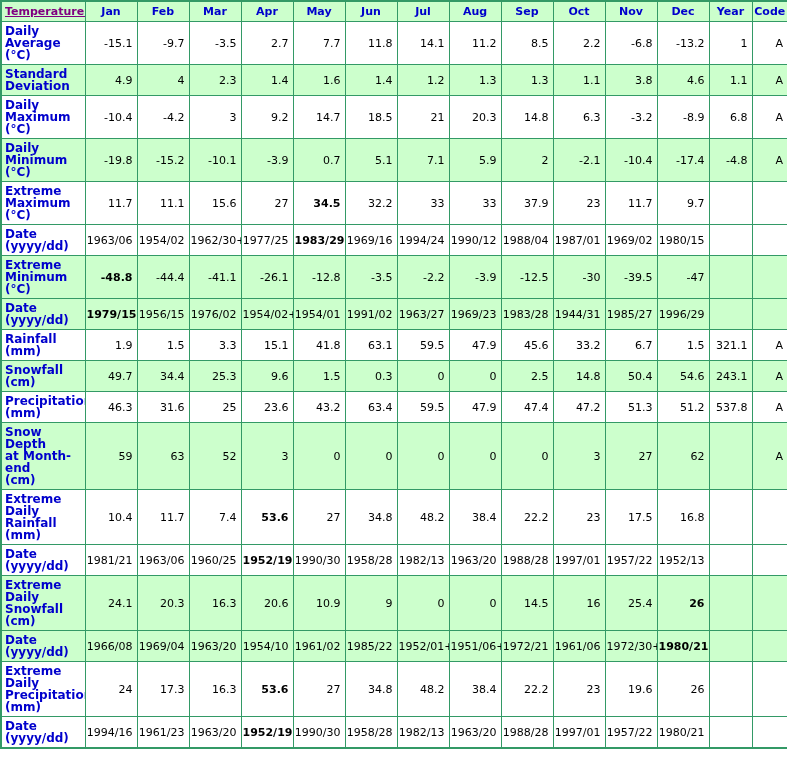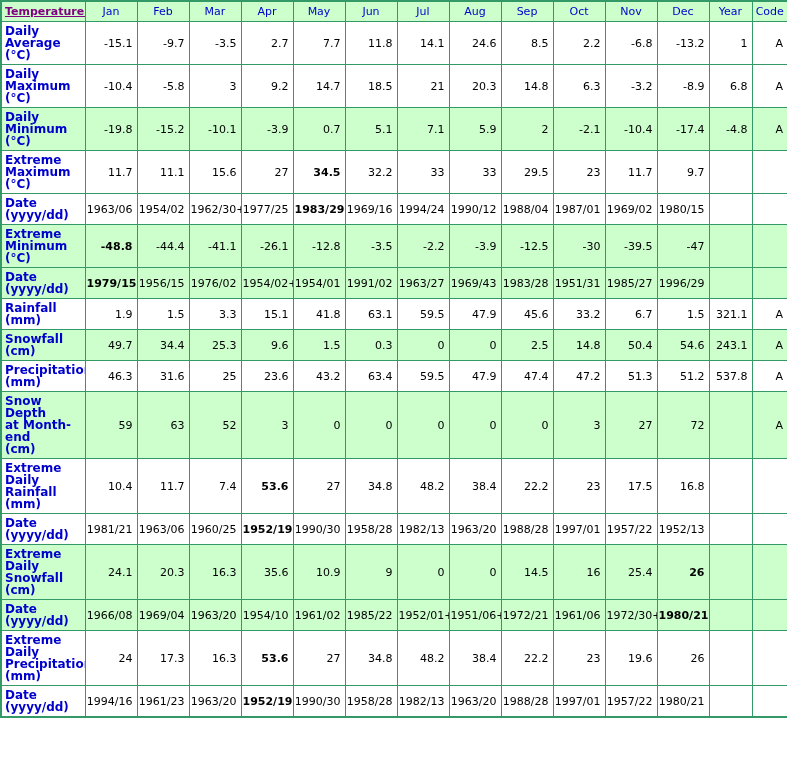--- a/index.html
+++ b/index.html
@@ -32,21 +32,21 @@
     white-space: pre-line;
   }
   .section-label {
     color: #800080;
     font-size: 11px;
     text-decoration: underline;
     white-space: nowrap;
   }
   .col-head {
     color: #0000cc;
-    font-weight: normal;
+    font-weight: bold;
     font-size: 11px;
     text-align: center;
     padding: 3px 1px;
   }
   .num {
     text-align: right;
     color: #000000;
     font-size: 11px;
     line-height: 13px;
     padding: 2px 4px 2px 1px;
@@ -95,34 +95,52 @@
       <tr class="white">
         <td class="row-label">Daily Average
 (°C)</td>
         <td class="num">-15.1</td>
         <td class="num">-9.7</td>
         <td class="num">-3.5</td>
         <td class="num">2.7</td>
         <td class="num">7.7</td>
         <td class="num">11.8</td>
         <td class="num">14.1</td>
-        <td class="num">24.6</td>
+        <td class="num">11.2</td>
         <td class="num">8.5</td>
         <td class="num">2.2</td>
         <td class="num">-6.8</td>
         <td class="num">-13.2</td>
         <td class="num">1</td>
         <td class="num">A</td>
       </tr>
+      <tr class="green">
+        <td class="row-label">Standard
+Deviation</td>
+        <td class="num">4.9</td>
+        <td class="num">4</td>
+        <td class="num">2.3</td>
+        <td class="num">1.4</td>
+        <td class="num">1.6</td>
+        <td class="num">1.4</td>
+        <td class="num">1.2</td>
+        <td class="num">1.3</td>
+        <td class="num">1.3</td>
+        <td class="num">1.1</td>
+        <td class="num">3.8</td>
+        <td class="num">4.6</td>
+        <td class="num">1.1</td>
+        <td class="num">A</td>
+      </tr>
       <tr class="white">
         <td class="row-label">Daily
 Maximum
 (°C)</td>
         <td class="num">-10.4</td>
-        <td class="num">-5.8</td>
+        <td class="num">-4.2</td>
         <td class="num">3</td>
         <td class="num">9.2</td>
         <td class="num">14.7</td>
         <td class="num">18.5</td>
         <td class="num">21</td>
         <td class="num">20.3</td>
         <td class="num">14.8</td>
         <td class="num">6.3</td>
         <td class="num">-3.2</td>
         <td class="num">-8.9</td>
@@ -153,21 +171,21 @@
 Maximum
 (°C)</td>
         <td class="num">11.7</td>
         <td class="num">11.1</td>
         <td class="num">15.6</td>
         <td class="num">27</td>
         <td class="num bold">34.5</td>
         <td class="num">32.2</td>
         <td class="num">33</td>
         <td class="num">33</td>
-        <td class="num">29.5</td>
+        <td class="num">37.9</td>
         <td class="num">23</td>
         <td class="num">11.7</td>
         <td class="num">9.7</td>
         <td class="num"></td>
         <td class="num"></td>
       </tr>
       <tr class="white">
         <td class="row-label">Date
 (yyyy/dd)</td>
         <td class="num">1963/06</td>
@@ -207,23 +225,23 @@
       <tr class="green">
         <td class="row-label">Date
 (yyyy/dd)</td>
         <td class="num bold">1979/15</td>
         <td class="num">1956/15</td>
         <td class="num">1976/02</td>
         <td class="num">1954/02+</td>
         <td class="num">1954/01</td>
         <td class="num">1991/02</td>
         <td class="num">1963/27</td>
-        <td class="num">1969/43</td>
+        <td class="num">1969/23</td>
         <td class="num">1983/28</td>
-        <td class="num">1951/31</td>
+        <td class="num">1944/31</td>
         <td class="num">1985/27</td>
         <td class="num">1996/29</td>
         <td class="num"></td>
         <td class="num"></td>
       </tr>
       <tr class="white">
         <td class="row-label">Rainfall (mm)</td>
         <td class="num">1.9</td>
         <td class="num">1.5</td>
         <td class="num">3.3</td>
@@ -283,21 +301,21 @@
         <td class="num">63</td>
         <td class="num">52</td>
         <td class="num">3</td>
         <td class="num">0</td>
         <td class="num">0</td>
         <td class="num">0</td>
         <td class="num">0</td>
         <td class="num">0</td>
         <td class="num">3</td>
         <td class="num">27</td>
-        <td class="num">72</td>
+        <td class="num">62</td>
         <td class="num"></td>
         <td class="num">A</td>
       </tr>
       <tr class="white section-top">
         <td class="row-label">Extreme Daily
 Rainfall (mm)</td>
         <td class="num">10.4</td>
         <td class="num">11.7</td>
         <td class="num">7.4</td>
         <td class="num bold">53.6</td>
@@ -330,21 +348,21 @@
         <td class="num"></td>
         <td class="num"></td>
       </tr>
       <tr class="green">
         <td class="row-label">Extreme Daily
 Snowfall
 (cm)</td>
         <td class="num">24.1</td>
         <td class="num">20.3</td>
         <td class="num">16.3</td>
-        <td class="num">35.6</td>
+        <td class="num">20.6</td>
         <td class="num">10.9</td>
         <td class="num">9</td>
         <td class="num">0</td>
         <td class="num">0</td>
         <td class="num">14.5</td>
         <td class="num">16</td>
         <td class="num">25.4</td>
         <td class="num bold">26</td>
         <td class="num"></td>
         <td class="num"></td>

